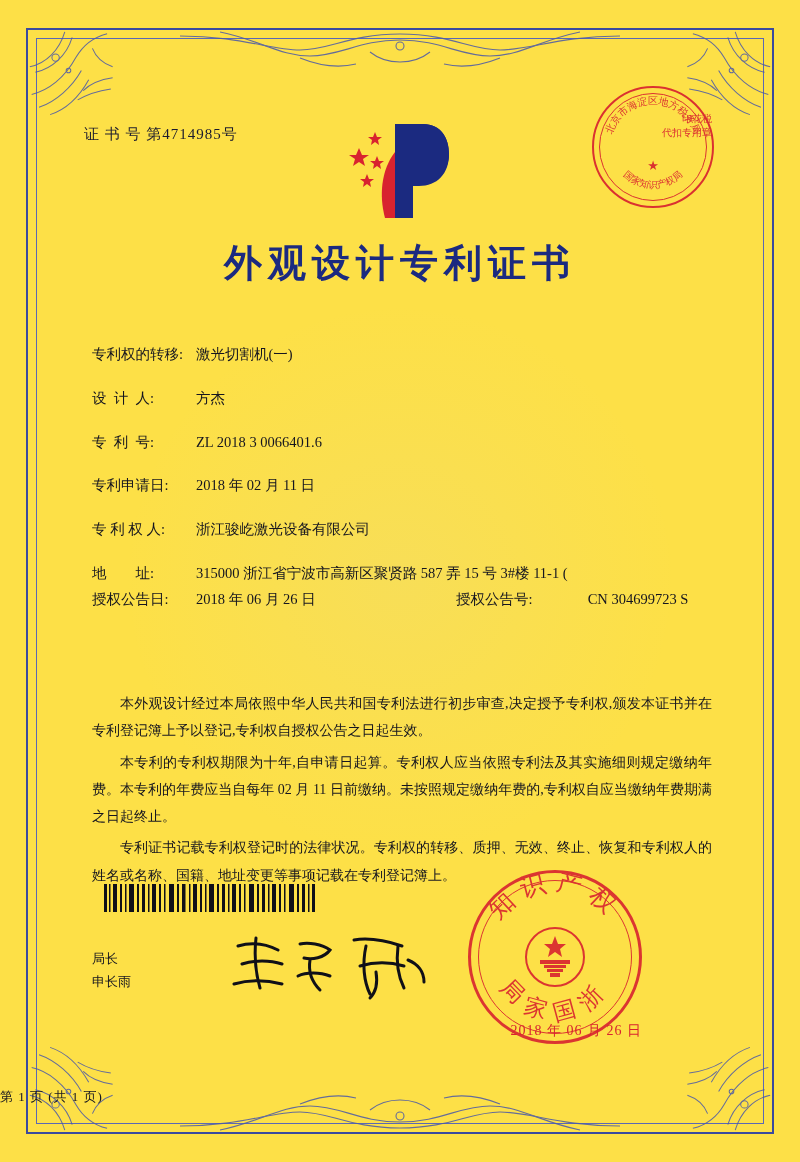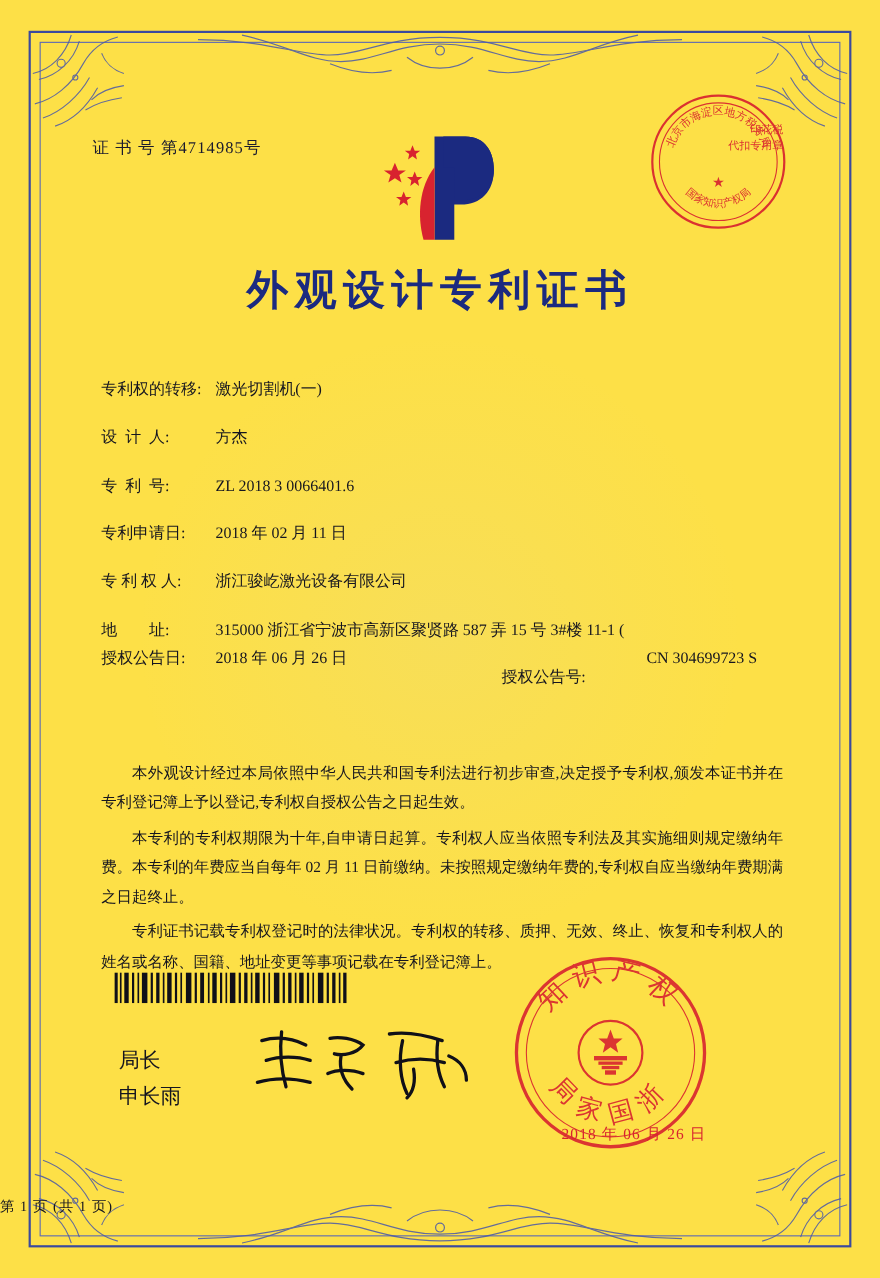--- a/index.html
+++ b/index.html
@@ -139,21 +139,20 @@
   }
   .frow.tight { margin-bottom: 4px; }
   .faddr-2 {
     margin-left: 104px;
     margin-bottom: 22px;
   }
   .frow.two-col .fvalue { flex: 0 0 260px; }
   .frow .second-label {
     flex: 0 0 112px;
     text-align: left;
-    margin-top: 17px;
   }
   .frow .second-value { flex: 1 1 auto; text-align: center; }
 
   
   .paras {
     position: absolute;
     left: 92px; top: 690px;
     width: 620px;
     font-size: 14px;
     line-height: 1.95;
@@ -169,22 +168,22 @@
   .barcode {
     position: absolute;
     left: 104px; top: 884px;
     width: 212px; height: 28px;
   }
   .barcode svg { width: 100%; height: 100%; display: block; }
 
   
   .sig-labels {
     position: absolute;
-    left: 108px; top: 948px;
-    font-size: 19px;
+    left: 92px; top: 948px;
+    font-size: 13px;
     line-height: 1.75;
     color: #15151f;
   }
   .signature {
     position: absolute;
     left: 226px; top: 930px;
     width: 205px; height: 72px;
     color: #101018;
   }
   .signature svg { width: 100%; height: 100%; display: block; }

